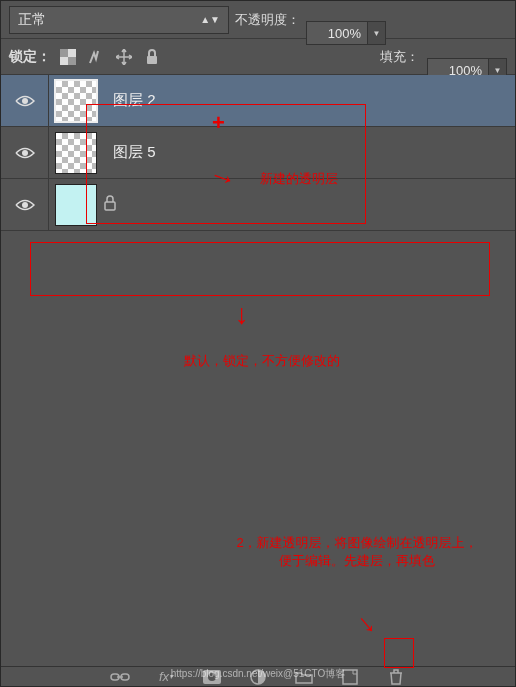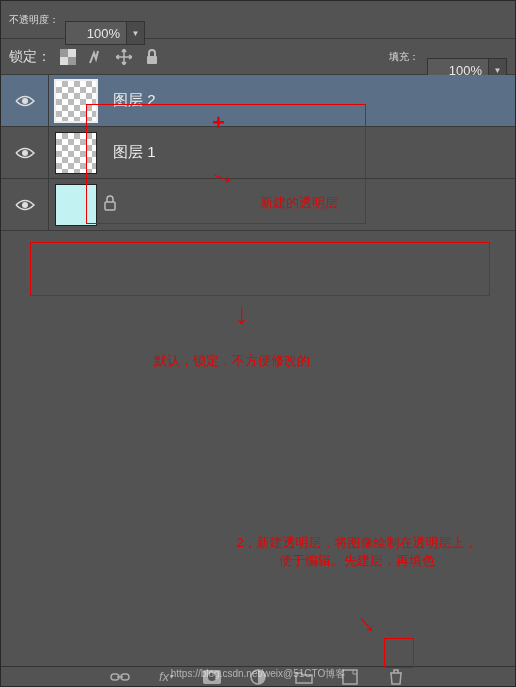--- a/index.html
+++ b/index.html
@@ -2,25 +2,25 @@
 <html><head>
 <meta charset="utf-8">
 <style>
 * { margin: 0; padding: 0; box-sizing: border-box; font-family: "Microsoft YaHei", Arial, sans-serif; }
 body { background: #535353; width: 516px; height: 687px; position: relative; overflow: hidden; }
 .panel { border: 1px solid #282828; background: #535353; width: 516px; height: 687px; display: flex; flex-direction: column; }
 .row1 { display: flex; align-items: center; height: 38px; border-bottom: 1px solid #3a3a3a; padding: 4px 8px; gap: 6px; }
 .row2 { display: flex; align-items: center; height: 36px; border-bottom: 1px solid #3a3a3a; padding: 4px 8px; gap: 8px; }
 .blend-select { flex: 0 0 220px; height: 28px; background: #5a5a5a; border: 1px solid #333; display: flex; align-items: center; justify-content: space-between; padding: 0 8px; color: #e0e0e0; font-size: 14px; }
 .arrows { color: #ddd; font-size: 10px; }
-.label { color: #ddd; font-size: 10px; }
+.label { color: #ddd; font-size: 13px; }
 .val-box { display: flex; align-items: center; height: 24px; margin-top: 27px; }
 .val-input { width: 62px; height: 24px; background: #5a5a5a; border: 1px solid #333; color: #e6e6e6; text-align: right; padding-right: 6px; font-size: 13px; display:flex; align-items:center; justify-content:flex-end; }
 .val-arrow { width: 18px; height: 24px; background: #4a4a4a; border: 1px solid #333; border-left: none; display:flex; align-items:center; justify-content:center; color:#ccc; font-size:8px; }
-.lock-label { color: #ddd; font-size: 14px; }
+.lock-label { color: #ddd; font-size: 14px; font-weight: bold; }
 .lock-icons { display: flex; gap: 10px; align-items: center; }
 .icon { width: 18px; height: 18px; display:flex; align-items:center; justify-content:center; color:#bbb; font-size:14px; }
 .layers { flex: 1; overflow: auto; position: relative; }
 .layer { display: flex; align-items: center; height: 52px; border-bottom: 1px solid #3a3a3a; position: relative; }
 .layer.selected { background: #5b6f87; }
 .eye-col { width: 48px; display:flex; align-items:center; justify-content:center; height:100%; border-right: 1px solid #3a3a3a; }
 .eye { width: 20px; height: 14px; }
 .thumb-wrap { padding: 4px 6px; }
 .thumb { width: 42px; height: 42px; border: 1px solid #222; position: relative; }
 .thumb.checker { background-image:
@@ -42,20 +42,24 @@
 .annot-text { position:absolute; color:#e80000; font-size:13px; pointer-events:none; line-height:1.4; }
 .red-arrow { position:absolute; color:#e80000; font-size:28px; pointer-events:none; }
 .watermark { position:absolute; bottom:6px; left:0; right:0; text-align:center; color:rgba(255,255,255,0.55); font-size:10px; pointer-events:none; }
 </style>
 </head>
 <body>
 
 <div class="panel">
 
   <div class="row1">
+    <div class="blend-select">
+      <span>正常</span>
+      <span class="arrows">▲▼</span>
+    </div>
     <span class="label">不透明度：</span>
     <div class="val-box">
       <div class="val-input">100%</div>
       <div class="val-arrow">▼</div>
     </div>
   </div>
 
   <div class="row2">
     <span class="lock-label">锁定：</span>
     <div class="lock-icons">
@@ -108,21 +112,21 @@
     <div class="layer">
       <div class="eye-col">
         <svg class="eye" viewBox="0 0 20 14">
             <path d="M1 7 Q10 -2 19 7 Q10 16 1 7" fill="none" stroke="#ddd" stroke-width="1.5"></path>
             <circle cx="10" cy="7" r="3" fill="#ddd"></circle>
           </svg>
       </div>
       <div class="thumb-wrap">
           <div class="thumb checker"></div>
         </div>
-      <span class="layer-name">图层 1</span>
+      <span class="layer-name">图层 5</span>
     </div>
     <div class="layer">
       <div class="eye-col">
         <svg class="eye" viewBox="0 0 20 14">
             <path d="M1 7 Q10 -2 19 7 Q10 16 1 7" fill="none" stroke="#ddd" stroke-width="1.5"></path>
             <circle cx="10" cy="7" r="3" fill="#ddd"></circle>
           </svg>
       </div>
       <div class="thumb-wrap">
           <div class="thumb solid"></div>
@@ -173,23 +177,23 @@
           <path d="M2 4 L12 4 L11 15 L3 15 Z M1 4 L13 4 M5 1 L9 1 L9 4 L5 4 Z" fill="none" stroke="#aaa" stroke-width="1.5"></path>
         </svg>
       </div>
   </div>
 
 </div>
 
 <div class="annot-box" style="left:86px; top:104px; width:280px; height:120px;"></div>
 <span style="position:absolute; left:212px; top:110px; color:#e80000; font-size:22px; font-weight:bold;">+</span>
 <span class="red-arrow" style="left:210px; top:158px; transform:rotate(20deg);">→</span>
-<span class="annot-text" style="left:260px; top:170px;margin-top:24px;">新建的透明层</span>
+<span class="annot-text" style="left:260px; top:170px;">新建的透明层</span>
 
 <div class="annot-box" style="left:30px; top:242px; width:460px; height:54px;"></div>
 <span class="red-arrow" style="left:232px; top:300px; transform:rotate(90deg);">→</span>
-<span class="annot-text" style="left:154px; top:352px;">默认，锁定，不方便修改的</span>
+<span class="annot-text" style="left:184px; top:352px;">默认，锁定，不方便修改的</span>
 
 <div class="annot-box" style="left:384px; top:638px; width:30px; height:30px;"></div>
 <span class="red-arrow" style="left:356px; top:606px; transform:rotate(50deg);">→</span>
 <span class="annot-text" style="left:232px; top:534px; width:250px;text-align:center;">2，新建透明层，将图像绘制在透明层上，便于编辑。先建层，再填色</span>
 
 <div class="watermark">https://blog.csdn.net/weix@51CTO博客</div>
 
 </body></html>

